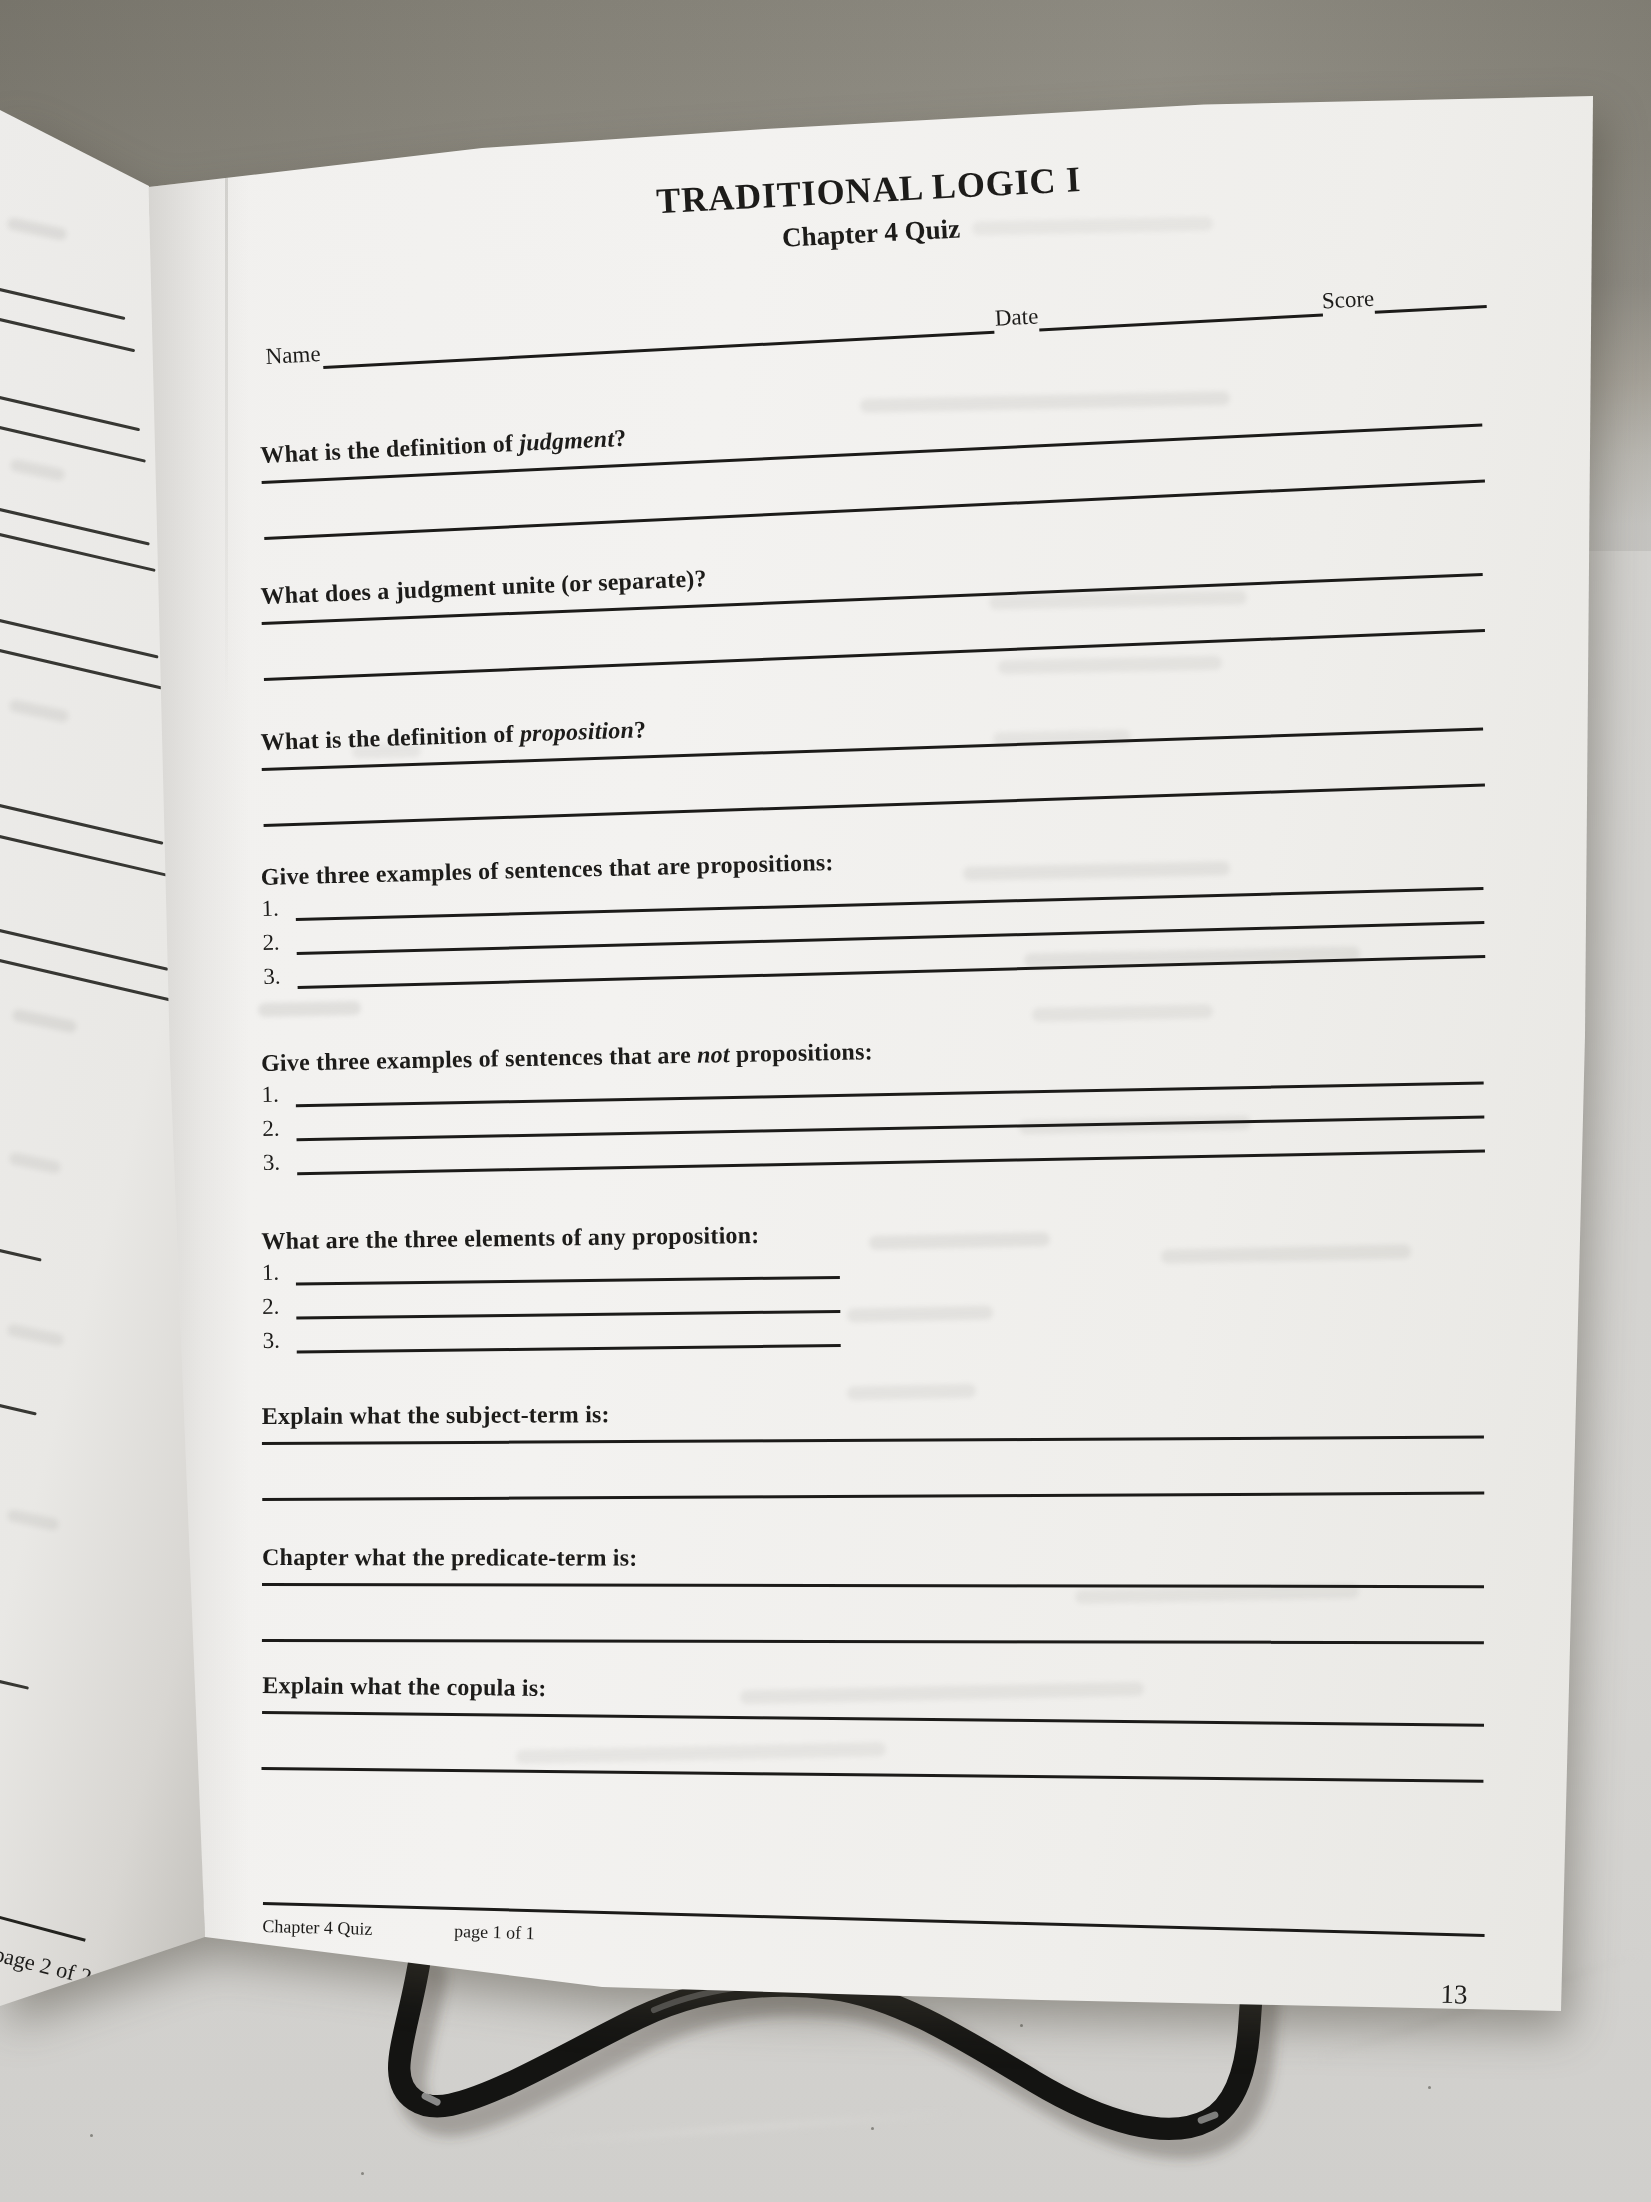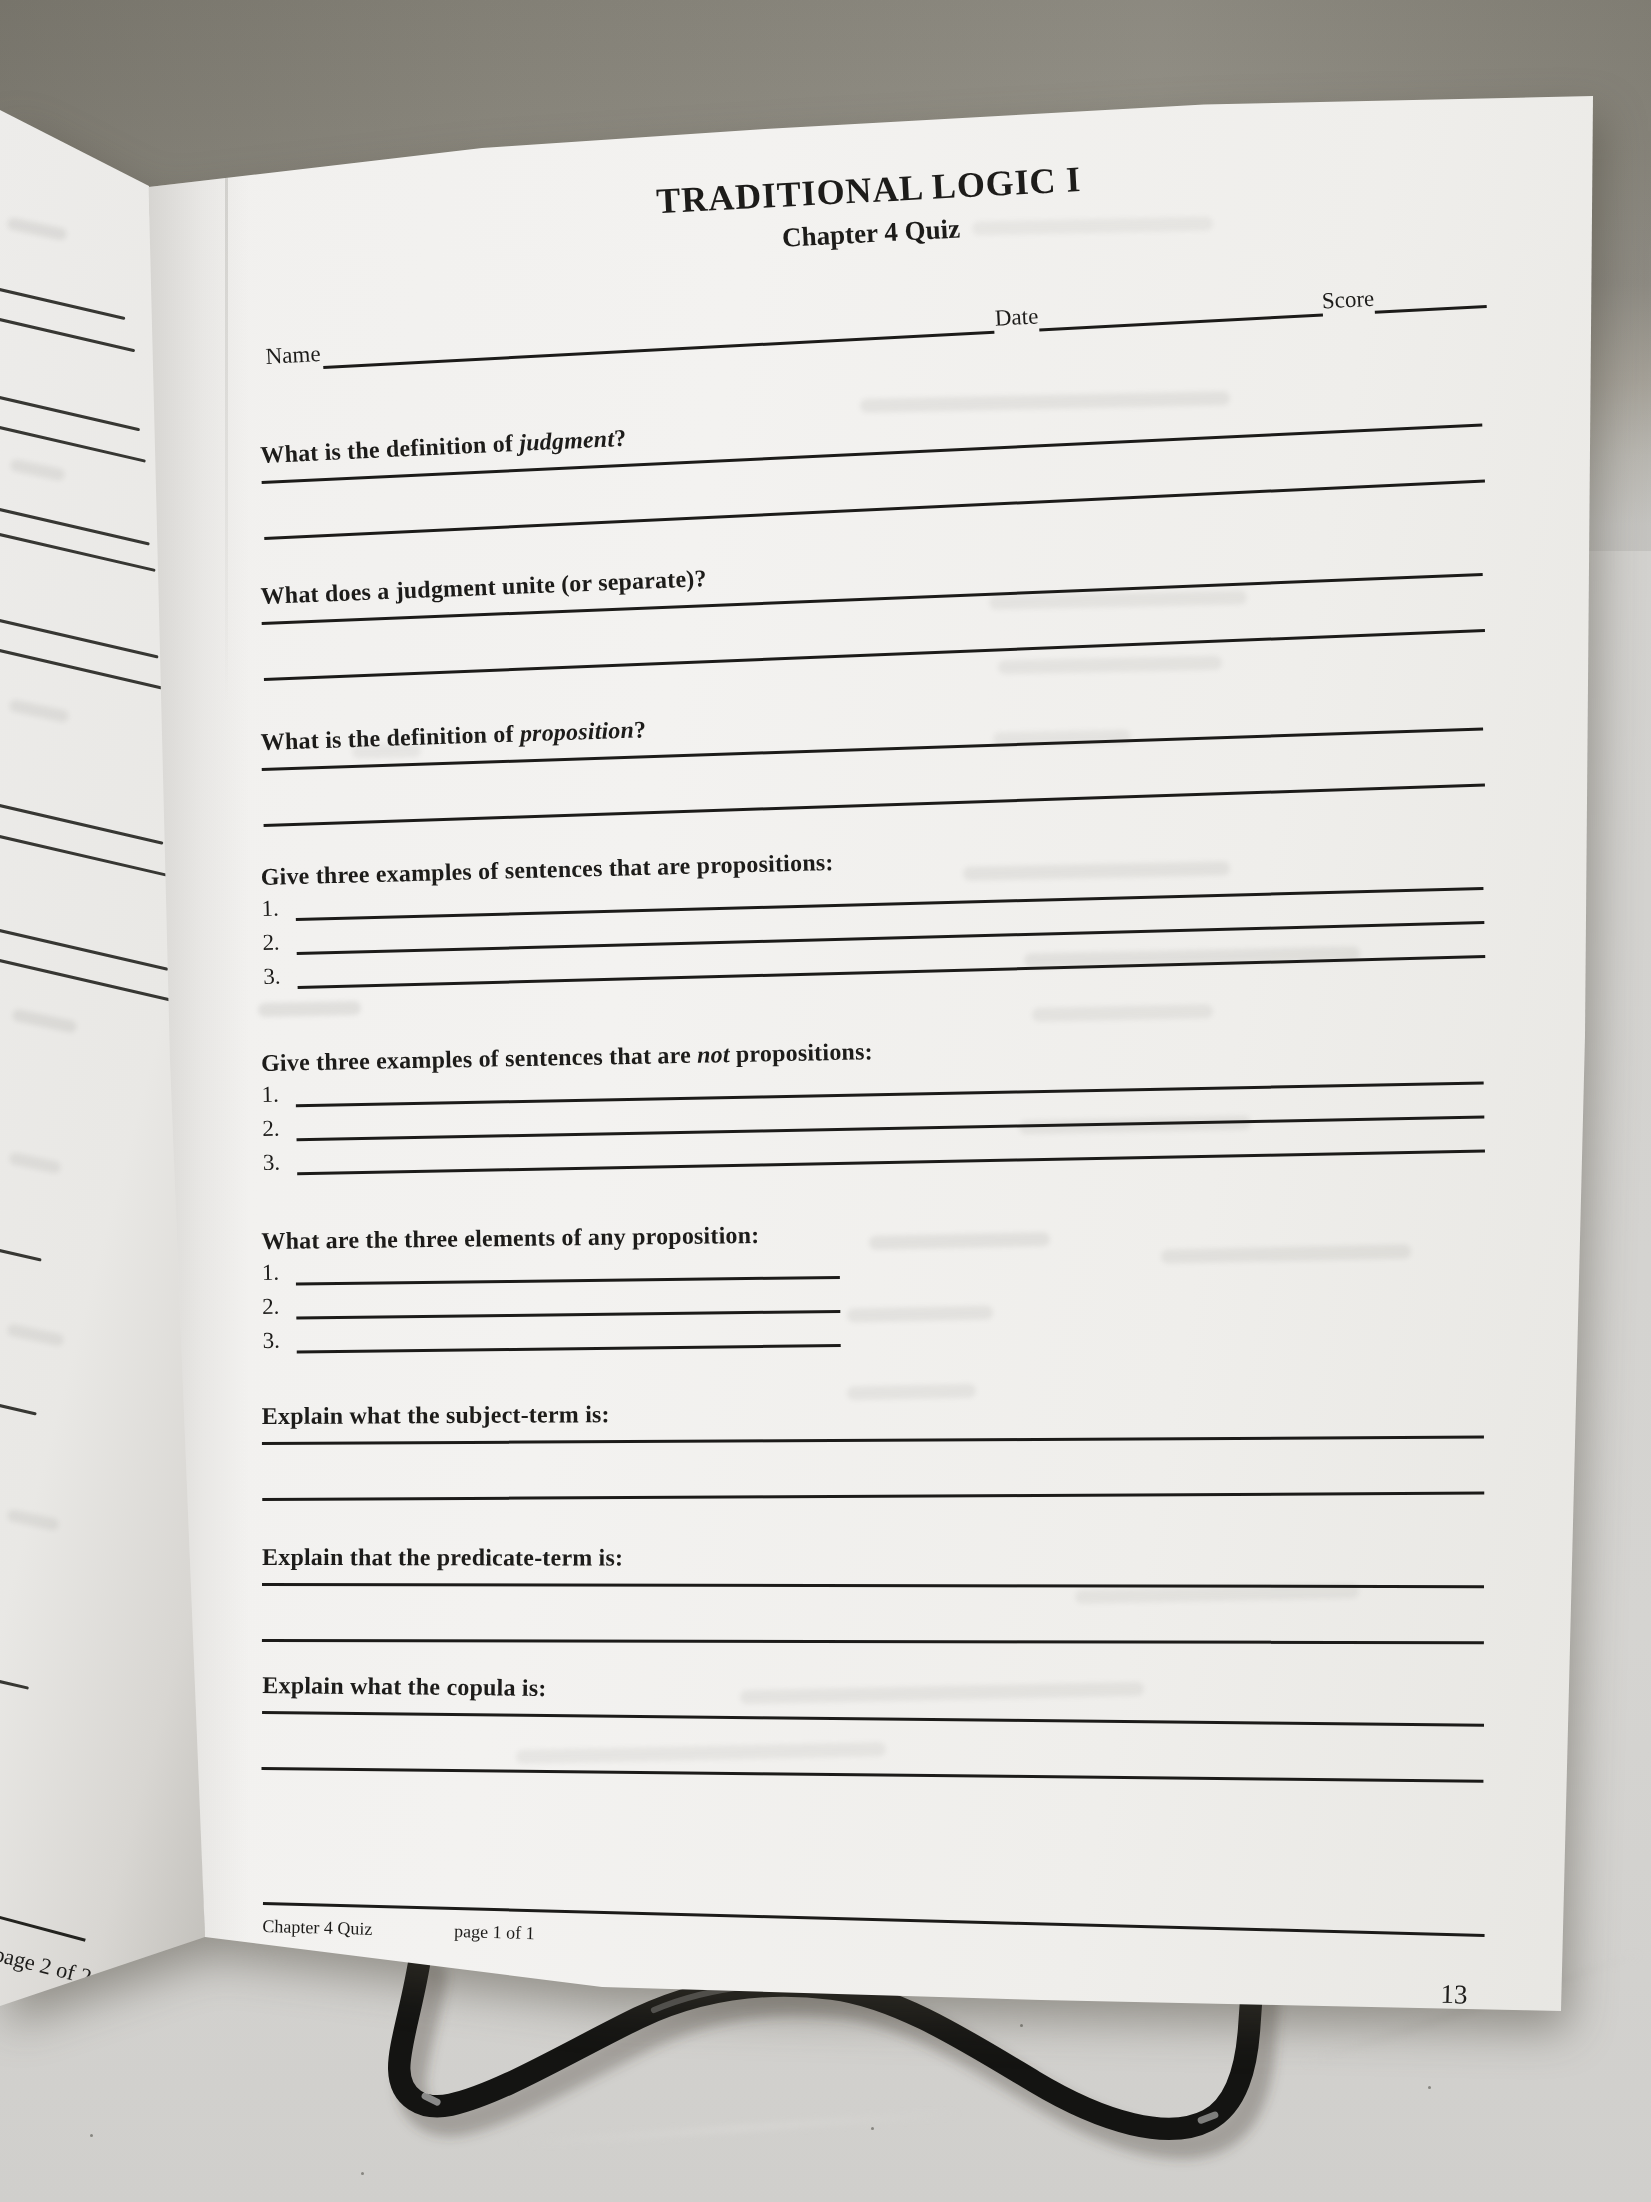--- a/index.html
+++ b/index.html
@@ -248,21 +248,21 @@
           </div>
         </section>
 
         <section class="tilt mq7" style="--r:-0.3deg">
           <p class="q-label"><span>Explain what the subject-term is:</span><em></em><span></span></p>
           <div class="l1"></div>
           <div class="l2"></div>
         </section>
 
         <section class="tilt mq8" style="--r:0.1deg">
-          <p class="q-label"><span>Explain that the predicate-term is:</span><em></em><span></span></p>
+          <p class="q-label"><span>Chapter what the predicate-term is:</span><em></em><span></span></p>
           <div class="l1"></div>
           <div class="l2"></div>
         </section>
 
         <section class="tilt mq9" style="--r:0.6deg">
           <p class="q-label"><span>Explain what the copula is:</span><em></em><span></span></p>
           <div class="l1"></div>
           <div class="l2"></div>
         </section>
 

